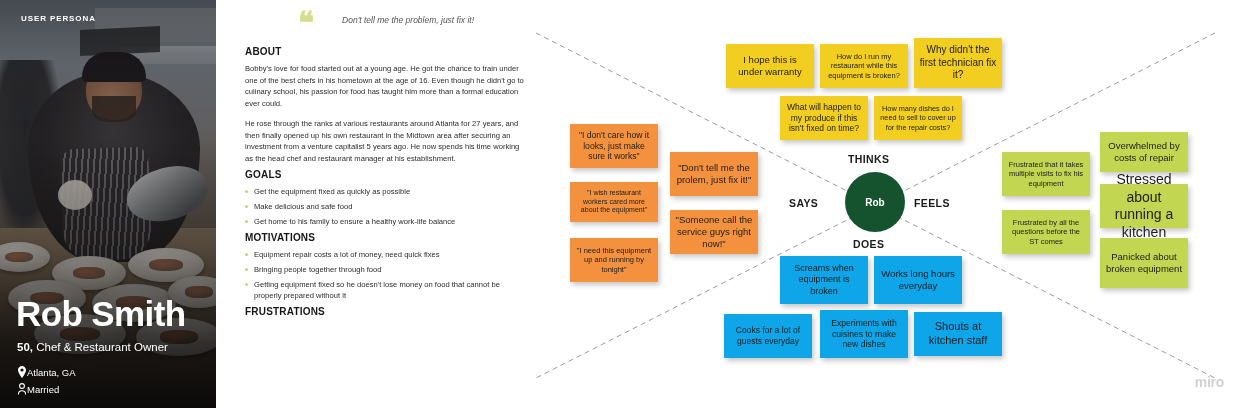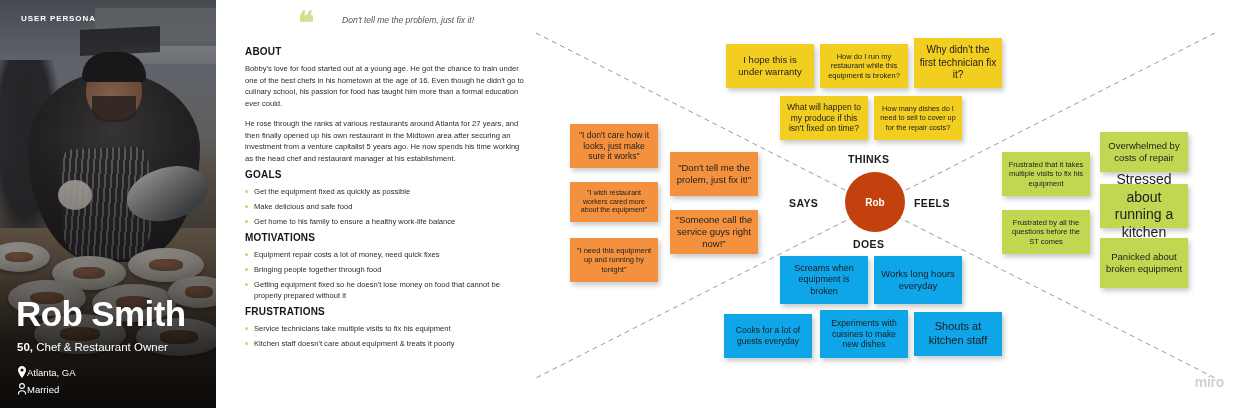--- a/index.html
+++ b/index.html
@@ -170,21 +170,21 @@
     padding: 3px 5px;
     line-height: 1.25;
   }
   .n-yellow { background: #F2CE21; }
   .n-orange { background: #F3913E; }
   .n-green  { background: #C3D652; }
   .n-blue   { background: #0ea5e9; }
 
   .center-circle {
     position: absolute; left: 323px; top: 172px; width: 60px; height: 60px;
-    border-radius: 50%; background: #c2410c;
+    border-radius: 50%; background: #14532d;
     display: flex; align-items: center; justify-content: center;
     color: #ffffff; font-size: 10px; font-weight: bold;
   }
   .quad-label {
     position: absolute; font-size: 10.5px; font-weight: bold; color: #1a1a1a;
     letter-spacing: .4px;
   }
   .miro {
     position: absolute; right: 14px; bottom: 18px;
     font-size: 14px; color: #d2d2d2; font-weight: bold; letter-spacing: -.3px;
@@ -281,24 +281,20 @@
     </div>
 
     <div class="sec-head" style="top:232px">MOTIVATIONS</div>
     <div class="bullets" style="top:249px">
       <div class="bullet">Equipment repair costs a lot of money, need quick fixes</div>
       <div class="bullet">Bringing people together through food</div>
       <div class="bullet">Getting equipment fixed so he doesn't lose money on food that cannot be properly prepared without it</div>
     </div>
 
     <div class="sec-head" style="top:306px">FRUSTRATIONS</div>
-    <div class="bullets" style="top:323px">
-      <div class="bullet">Service technicians take multiple visits to fix his equipment</div>
-      <div class="bullet">Kitchen staff doesn't care about equipment &amp; treats it poorly</div>
-    </div>
   </div>
 
   <div class="map">
 
     <svg width="716" height="408">
       <line x1="14" y1="33" x2="693" y2="378" stroke="#9a9a9a" stroke-width="1" stroke-dasharray="5,4"></line>
       <line x1="693" y1="33" x2="14" y2="378" stroke="#9a9a9a" stroke-width="1" stroke-dasharray="5,4"></line>
     </svg>
 
     <div class="note n-yellow" style="left:204px;top:44px;width:88px;height:44px;font-size:9.5px">I hope this is under warranty</div>

